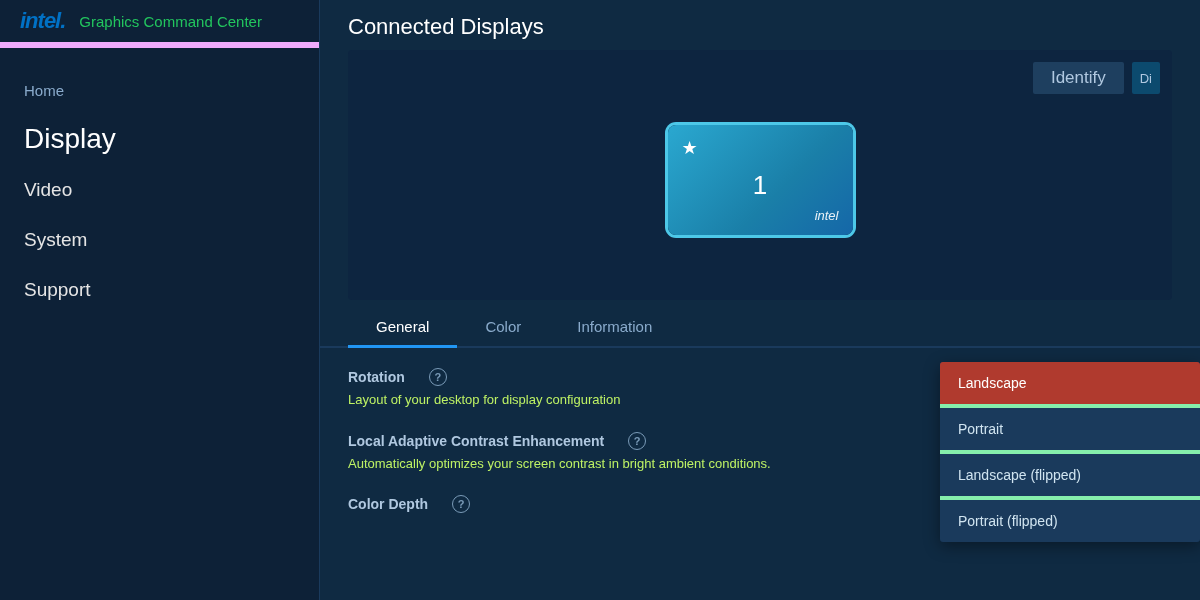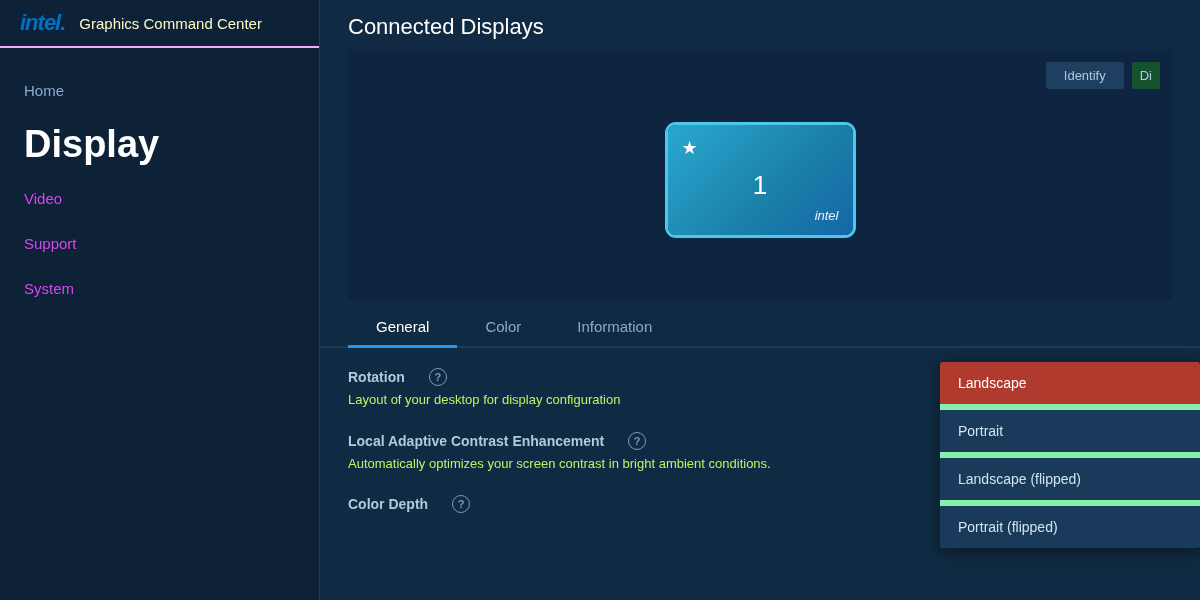--- a/index.html
+++ b/index.html
@@ -20,52 +20,52 @@
       display: flex;
       flex-direction: column;
       padding: 0;
       border-right: 1px solid #1a3a5c;
     }
     .sidebar-header {
       display: flex;
       align-items: center;
       padding: 16px 20px;
       height: 48px;
-      border-bottom: 2px solid #f0abfc;
+      border-bottom: 6px solid #f0abfc;
     }
     .intel-logo {
       color: #0071c5;
       font-weight: 900;
       font-size: 22px;
       font-style: italic;
       letter-spacing: -1px;
       margin-right: 14px;
     }
     .sidebar-title {
-      color: #fef9c3;
+      color: #22c55e;
       font-size: 15px;
       font-weight: 400;
     }
     .sidebar-nav {
       display: flex;
       flex-direction: column;
       padding: 20px 0;
       gap: 0;
     }
     .nav-item {
       padding: 14px 24px;
-      color: #d946ef;
-      font-size: 15px;
+      color: #e5e5e5;
+      font-size: 19px;
       cursor: pointer;
       transition: color 0.2s;
     }
     .nav-item.active {
       color: #ffffff;
-      font-size: 38px;
-      font-weight: 700;
+      font-size: 28px;
+      font-weight: 400;
       padding: 10px 24px;
     }
     .nav-item.home {
       color: #8aabcc;
       font-size: 15px;
     }
 
     
     .main-content {
       flex: 1;
@@ -101,26 +101,26 @@
       right: 12px;
       display: flex;
       gap: 8px;
     }
 
     .preview-btn {
       background: #1e3f5f;
       color: #b0c8e0;
       border: none;
       padding: 6px 18px;
-      font-size: 13px;
+      font-size: 17px;
       cursor: pointer;
       border-radius: 2px;
     }
     .preview-btn-cut {
-      background: #14532d;
+      background: #0c4a6e;
       color: #b0c8e0;
       border: none;
       padding: 6px 8px;
       font-size: 13px;
       cursor: pointer;
       border-radius: 2px;
     }
 
     .monitor-card-area {
       display: flex;
@@ -237,21 +237,21 @@
       overflow: hidden;
       box-shadow: 0 4px 16px rgba(0,0,0,0.4);
       z-index: 10;
     }
 
     .dropdown-item {
       padding: 13px 18px;
       color: #d0e4f0;
       font-size: 14px;
       cursor: pointer;
-      border-bottom: 6px solid #86efac;
+      border-bottom: 4px solid #86efac;
     }
     .dropdown-item:last-child {
       border-bottom: none;
     }
     .dropdown-item.selected {
       background: #b03a2e;
       color: #ffffff;
     }
   </style>
 </head>
@@ -259,22 +259,22 @@
 
 <div class="sidebar">
   <div class="sidebar-header">
     <div class="intel-logo">intel.</div>
     <div class="sidebar-title">Graphics Command Center</div>
   </div>
   <nav class="sidebar-nav">
     <div class="nav-item home">Home</div>
     <div class="nav-item active">Display</div>
     <div class="nav-item">Video</div>
+    <div class="nav-item">System</div>
     <div class="nav-item">Support</div>
-    <div class="nav-item">System</div>
   </nav>
 </div>
 
 <div class="main-content">
   <div class="page-title">Connected Displays</div>
 
   <div class="display-preview-area">
     <div class="preview-top-buttons">
       <button class="preview-btn">Identify</button>
       <button class="preview-btn-cut">Di</button>

